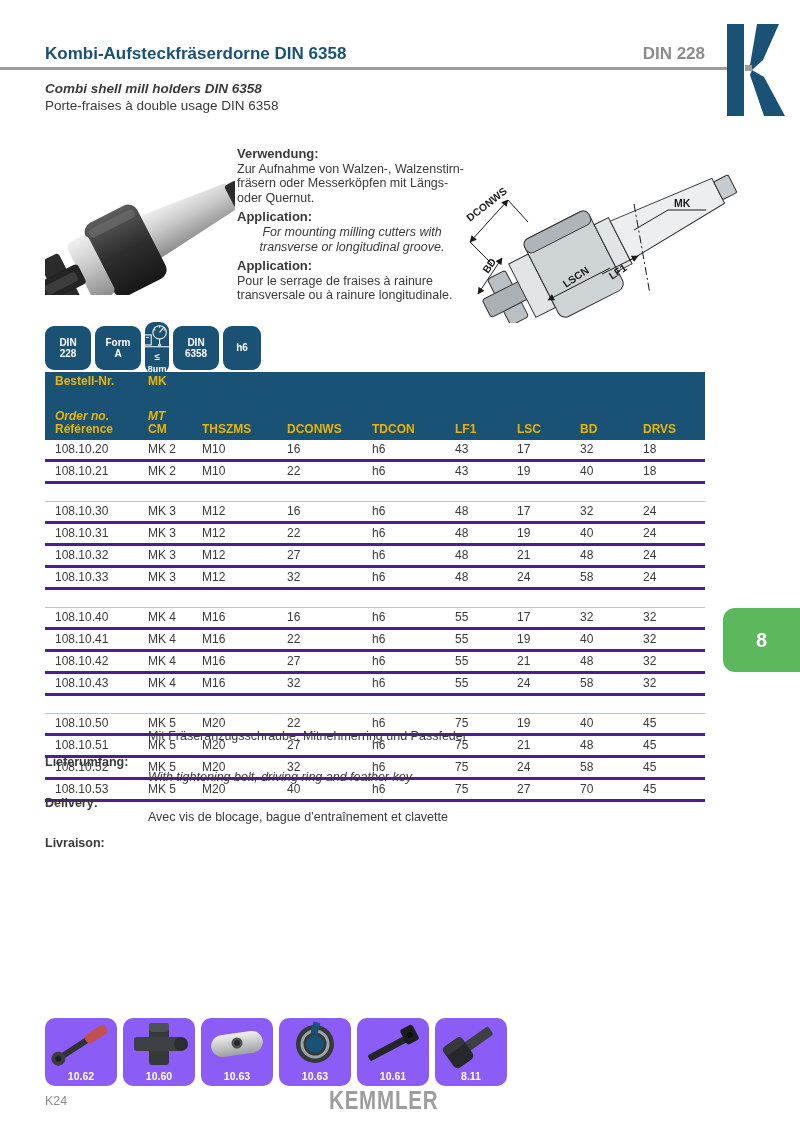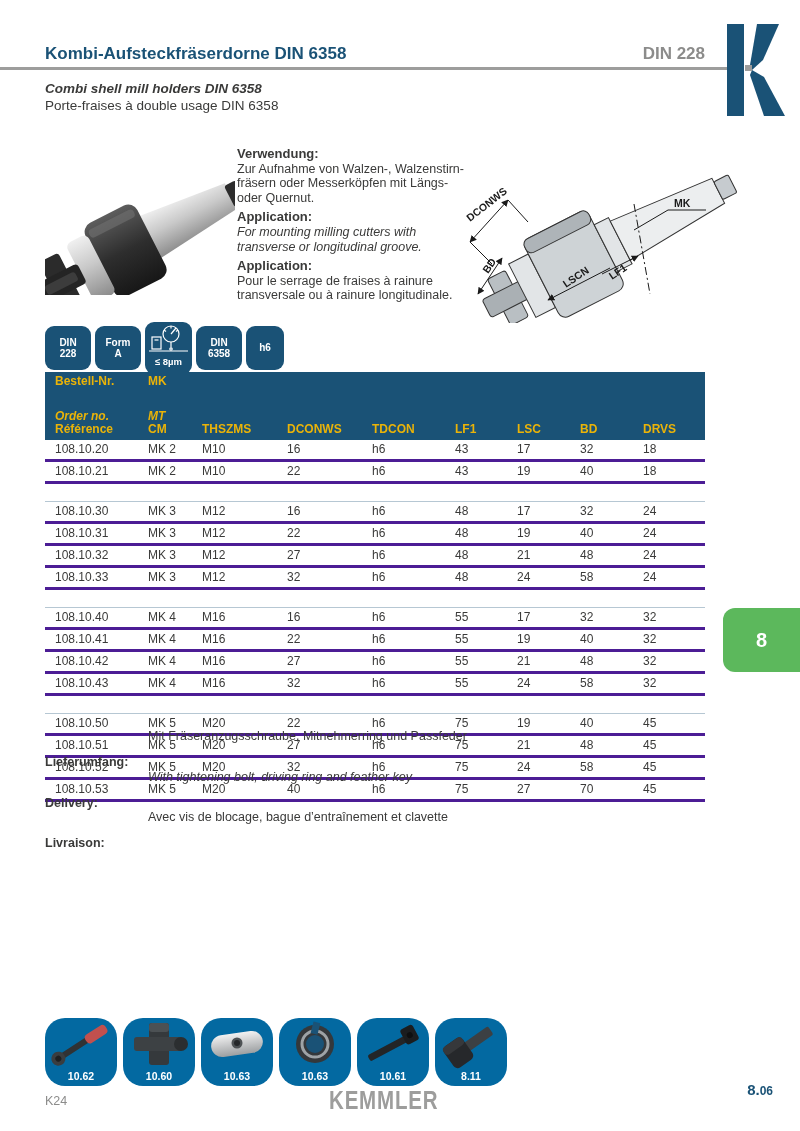--- a/index.html
+++ b/index.html
@@ -17,30 +17,30 @@
   .head-rule { position:absolute; left:0; top:67px; width:728px; height:3px; background:#9d9d9c; }
   .k-logo { position:absolute; left:727px; top:24px; }
   .subtitle-en { position:absolute; left:45px; top:81px; font-size:13.5px; font-weight:700; font-style:italic; }
   .subtitle-fr { position:absolute; left:45px; top:98px; font-size:13.5px; font-weight:400; }
 
   
   .photo { position:absolute; left:45px; top:145px; }
   .desc { position:absolute; left:237px; top:147px; width:230px; font-size:12.5px; line-height:14.6px; }
   .desc .lbl { font-weight:700; font-size:13px; }
   .desc .block { margin-bottom:5px; }
-  .desc .it { font-style:italic; }
+  .desc .it { font-style:italic;text-align:center; }
   .diagram { position:absolute; left:462px; top:138px; }
 
   
   .badges { position:absolute; left:45px; top:322px; display:flex; gap:4px; align-items:center; }
   .badge { width:46px; height:44px; background:#1a5276; border-radius:9px;
     color:#fff; font-size:10px; font-weight:700; line-height:11.5px;
     display:flex; flex-direction:column; align-items:center; justify-content:center; text-align:center; }
   .badge.narrow { width:38px; }
-  .badge.gauge { width:47px; height:52px; justify-content:flex-start; padding-top:2px; }
+  .badge.gauge { width:24px; height:52px; justify-content:flex-start; padding-top:2px; }
   .badge.gauge .glabel { font-size:9.5px; margin-top:1px; }
 
   
   table.spec { position:absolute; left:45px; top:372px; width:660px;
     border-collapse:collapse; font-size:12px; color:#3a3a39; table-layout:fixed; }
   table.spec thead th { background:#1a5276; color:#eab308; font-weight:700; font-size:12px;
     text-align:left; vertical-align:bottom; height:47px; padding:3px 0 4px 0; line-height:13px; }
   table.spec th:first-child, table.spec td:first-child { padding-left:10px; }
   table.spec th .it { font-style:italic; font-weight:700;margin-top:22px; }
   table.spec th span { display:block; }
@@ -54,21 +54,21 @@
   .delivery .dlabel { font-weight:700;margin-top:26px; }
   .delivery .it { font-style:italic; }
 
   
   .side-tab { position:absolute; left:723px; top:608px; width:77px; height:64px;
     background:#5cb85c; border-radius:12px 0 0 12px; display:flex; align-items:center; justify-content:center;
     color:#fff; font-size:20px; font-weight:700; }
 
   
   .thumbs { position:absolute; left:45px; top:1018px; display:flex; gap:6px; }
-  .tile { position:relative; width:72px; height:68px; background:#0369a1; border-radius:20px; overflow:hidden; }
+  .tile { position:relative; width:72px; height:68px; background:#8b5cf6; border-radius:10px; overflow:hidden; }
   .tile .tlabel { position:absolute; bottom:4px; left:0; width:100%; text-align:center;
     color:#fff; font-size:10.5px; font-weight:700; }
 
   
   .page-ref-left { position:absolute; left:45px; top:1094px; font-size:12.5px; color:#8c8c8b; }
   .brand { position:absolute; left:284px; top:1086px; width:200px; text-align:center; }
   .brand span { display:inline-block; transform:scaleX(.82); font-size:25px; font-weight:800;
     letter-spacing:1px; color:#9d9d9c; }
   .page-ref-right { position:absolute; left:545px; top:1081px; width:228px; text-align:right;
     color:#1a5276; font-weight:700; }
@@ -500,17 +500,14 @@
         </g>
       </svg>
       <div class="tlabel">8.11</div>
     </div>
   </div>
 
   <div class="page-ref-left">K24</div>
   <div class="brand">
     <span>KEMMLER</span>
   </div>
-  <div class="page-ref-right">
-    <span class="big">8.</span><span class="small">06</span>
-  </div>
 
 </div>
 
 </body></html>

